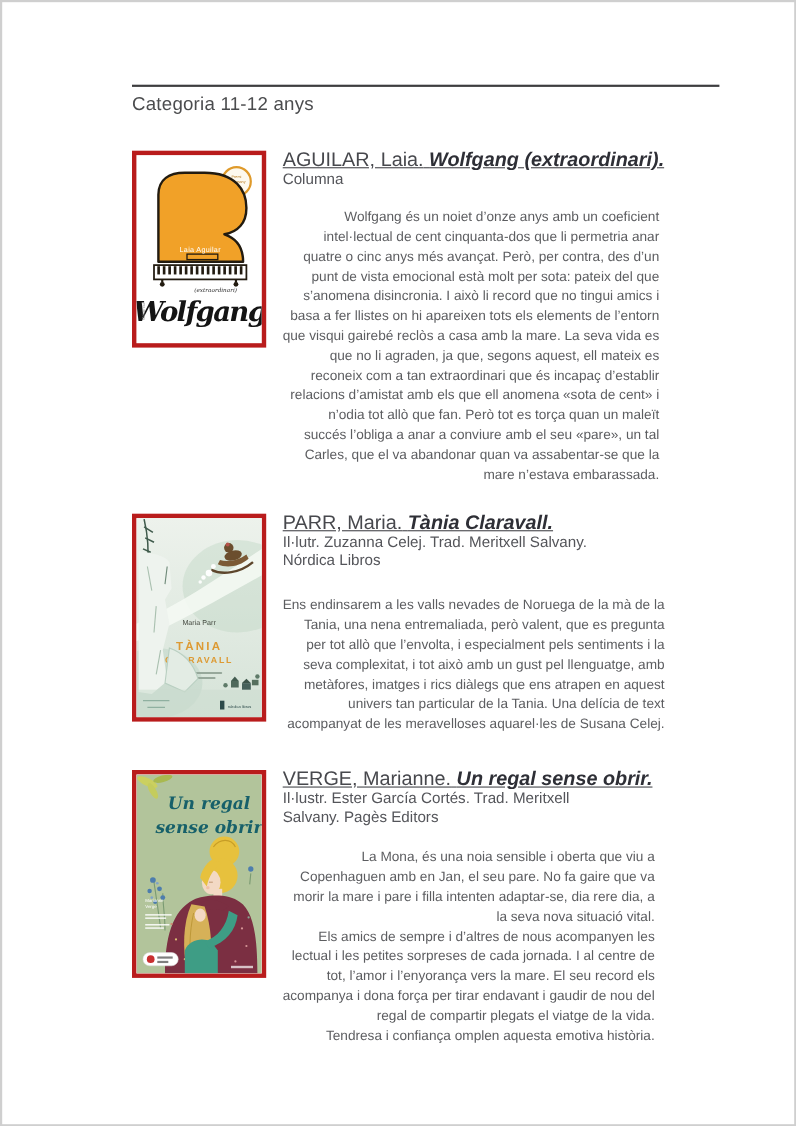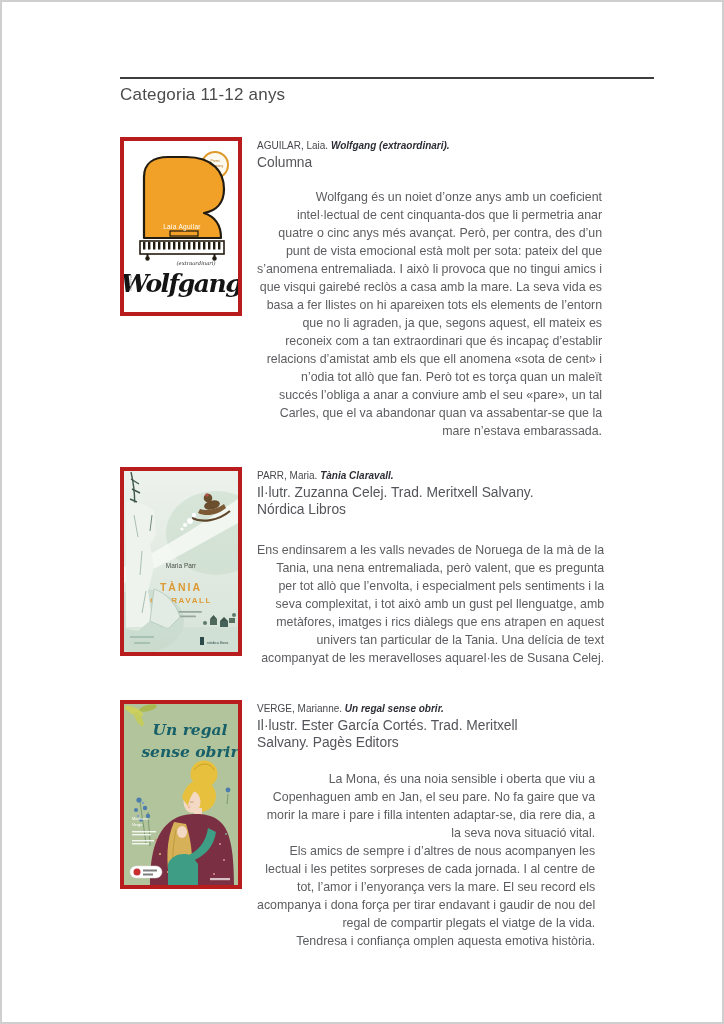--- a/index.html
+++ b/index.html
@@ -7,21 +7,21 @@
   .frame{position:absolute;inset:0;border:2px solid #cfcfcf;pointer-events:none;z-index:50;}
   .content{position:absolute;left:120px;top:0;width:536px;}
   .rule{position:absolute;left:0;top:77px;width:534px;border-top:2px solid #3d3d3f;}
   .heading{position:absolute;left:0;top:85px;margin:0;font-size:17px;font-weight:400;
     color:#4b4c4e;letter-spacing:.2px;}
   .entry{position:absolute;left:0;width:536px;}
   .e1{top:137px;} .e2{top:467px;} .e3{top:700px;}
   .cover{position:absolute;left:0;top:0;border:4px solid #b91c1c;background:#fff;overflow:hidden;}
   .c1{width:114px;height:171px;} .c2,.c3{width:114px;height:181px;}
   .info{position:absolute;left:137px;top:0;width:398px;}
-  .head{font-size:10px;line-height:17px;color:#47484d;}
+  .head{font-size:18px;line-height:17px;color:#47484d;text-decoration:underline;}
   .author{font-weight:400;}
   .btitle{font-weight:700;font-style:italic;color:#2e2f36;}
   .hline{font-size:13.8px;line-height:17px;color:#54555a;white-space:nowrap;}
   .desc{position:absolute;left:0;}
   .e1 .desc{top:51px;} .e2 .desc{top:74px;} .e3 .desc{top:70px;}
   .dline{font-size:12.4px;line-height:18px;color:#5c5d60;white-space:nowrap;text-align:right;}
   svg{display:block;}
   .script-serif{font-family:"DejaVu Serif",serif;}
 </style>
 </head>
@@ -83,23 +83,23 @@
         <span class="btitle">Wolfgang (extraordinari).</span>
       </div>
       <div>
           <div class="hline">Columna</div>
         </div>
       <div class="desc">
           <div class="dline">Wolfgang és un noiet d’onze anys amb un coeficient</div>
           <div class="dline">intel·lectual de cent cinquanta-dos que li permetria anar</div>
           <div class="dline">quatre o cinc anys més avançat. Però, per contra, des d’un</div>
           <div class="dline">punt de vista emocional està molt per sota: pateix del que</div>
-          <div class="dline">s’anomena entremaliada. I això li provoca que no tingui amics i</div>
+          <div class="dline">s’anomena disincronia. I això li record que no tingui amics i</div>
+          <div class="dline">basa a fer llistes on hi apareixen tots els elements de l’entorn</div>
           <div class="dline">que visqui gairebé reclòs a casa amb la mare. La seva vida es</div>
-          <div class="dline">basa a fer llistes on hi apareixen tots els elements de l’entorn</div>
           <div class="dline">que no li agraden, ja que, segons aquest, ell mateix es</div>
           <div class="dline">reconeix com a tan extraordinari que és incapaç d’establir</div>
           <div class="dline">relacions d’amistat amb els que ell anomena «sota de cent» i</div>
           <div class="dline">n’odia tot allò que fan. Però tot es torça quan un maleït</div>
           <div class="dline">succés l’obliga a anar a conviure amb el seu «pare», un tal</div>
           <div class="dline">Carles, que el va abandonar quan va assabentar-se que la</div>
           <div class="dline">mare n’estava embarassada.</div>
         </div>
     </div>
   </section>

